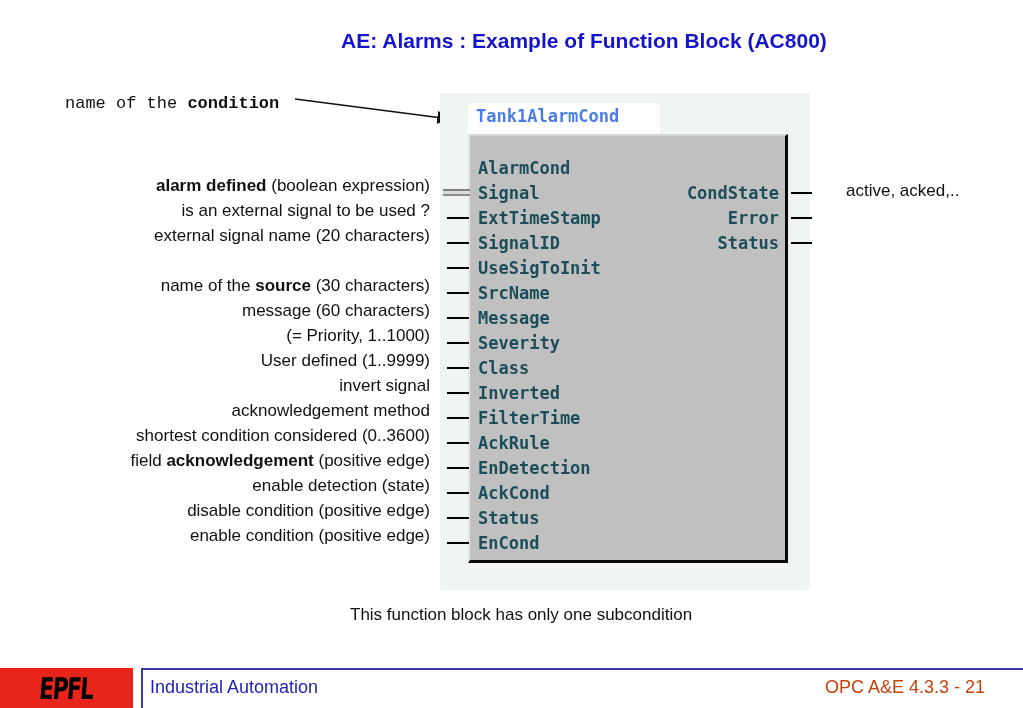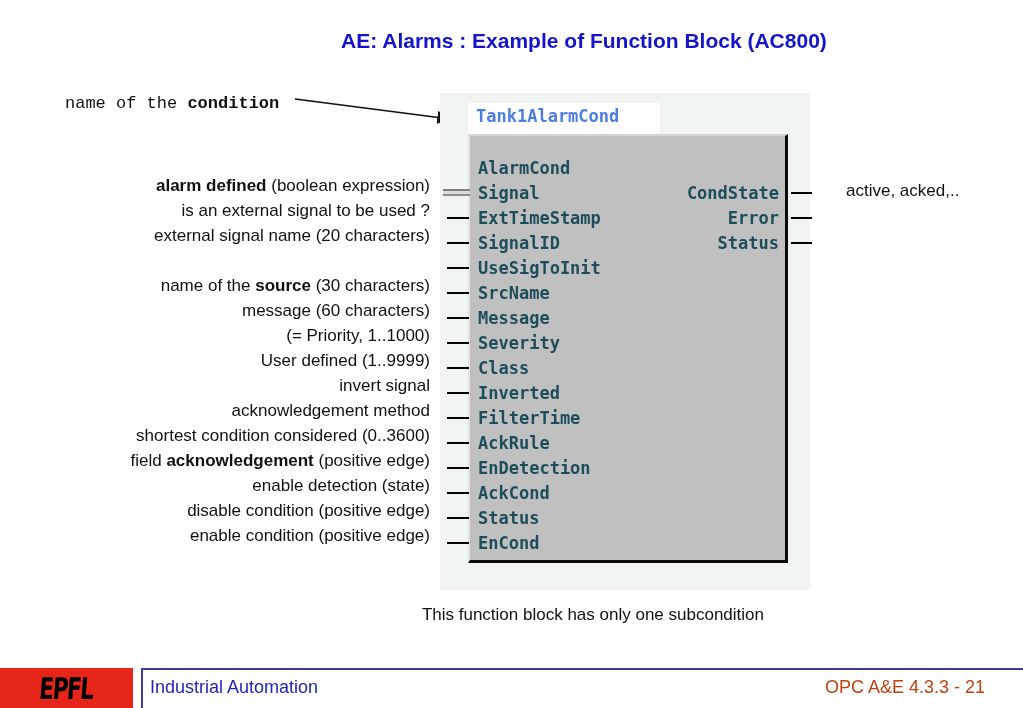--- a/index.html
+++ b/index.html
@@ -27,21 +27,21 @@
   .lbl-row { height:25px; line-height:25px; white-space:nowrap; }
   .lbl-row.gap { margin-top:25px; }
 
   .arrow-svg { position:absolute; left:290px; top:92px; width:175px; height:38px; }
 
   .output-note {
     position:absolute; left:846px; top:181px; font-size:17px; color:#111;
     white-space:nowrap;
   }
   .caption {
-    position:absolute; left:350px; top:605px; width:414px; text-align:right;
+    position:absolute; left:350px; top:605px; width:414px; text-align:left;
     font-size:17px; color:#111;
   }
 
   
   .fb-panel {
     position:absolute; left:440px; top:93px; width:370px; height:497px;
     background:#f1f5f2;
   }
   .fb-instance {
     position:absolute; left:468px; top:103px; width:192px; height:36px;

